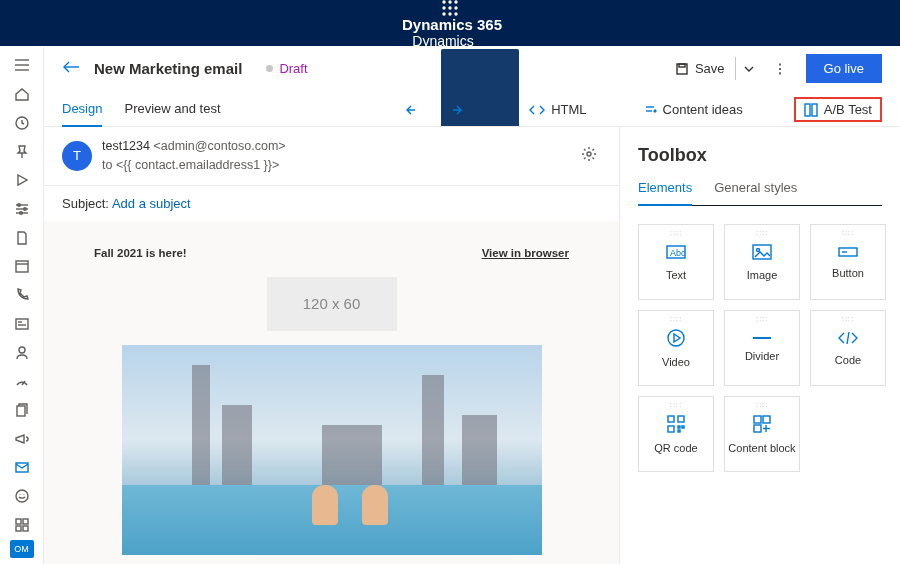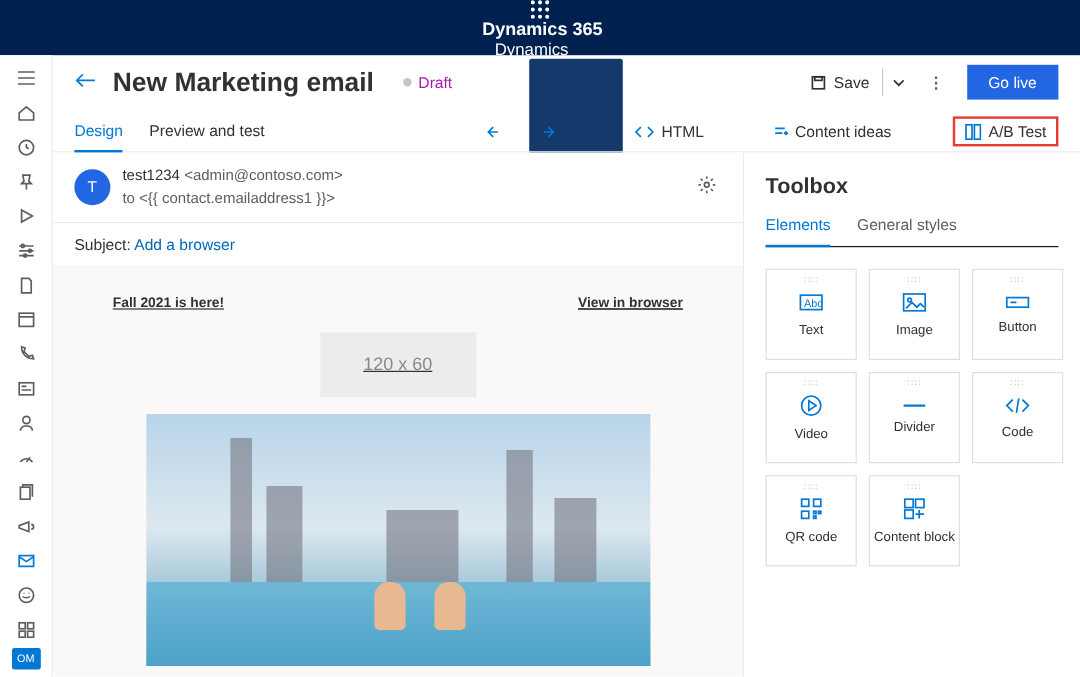--- a/index.html
+++ b/index.html
@@ -23,21 +23,21 @@
   .nav { width: 44px; background:#fff; border-right:1px solid #edebe9; display:flex; flex-direction:column; align-items:center; padding-top:6px; gap:2px; }
   .nav-item { width:36px; height:30px; display:flex; justify-content:center; align-items:center; color:#605e5c; }
   .nav-item.active svg { stroke:#0078d4; }
   .nav-item.om { margin-top:auto; margin-bottom:6px; width:24px; height:20px; background:#0078d4; color:#fff; font-size:9px; font-weight:400; display:flex; align-items:center; justify-content:center; border-radius:2px;}
 
   .main { flex:1; display:flex; flex-direction:column; }
 
   
   .hdr { display:flex; align-items:center; padding: 8px 18px 4px 18px; }
   .back { margin-right: 14px; color:#0078d4; }
-  .title { font-size: 22px; font-weight:600;text-align:right; }
+  .title { font-size: 15px; font-weight:600;text-align:right; }
   .status-dot { width:7px; height:7px; border-radius:50%; background:#c8c6c4; margin:0 6px 0 24px; }
   .status-text { color:#a21caf; font-size:13px; }
   .hdr-spacer { flex:1; }
   .save-btn { display:flex; align-items:center; gap:6px; color:#323130; padding:4px 6px; }
   .save-split { border-left:1px solid #c8c6c4; padding:4px 8px; margin-left:4px;}
   .more-btn { padding: 0 12px; color:#605e5c; font-weight:700; letter-spacing:1px;}
   .golive { background:#2266e3; color:#fff; border:none; padding:7px 18px; font-size:13px; margin-left:6px; }
 
   
   .tabsrow { display:flex; align-items:center; border-bottom:1px solid #edebe9; padding: 6px 18px 0 18px; }
@@ -56,21 +56,21 @@
   .canvas { flex:1; background:#faf9f8; display:flex; flex-direction:column; border-right:1px solid #edebe9;}
   .env { background:#fff; border-bottom:1px solid #edebe9; padding:10px 18px; }
   .env-row1 { display:flex; align-items:center; }
   .avatar-sm { width:30px; height:30px; border-radius:50%; background:#2266e3; color:#fff; display:flex; align-items:center; justify-content:center; font-size:13px; margin-right:10px;}
   .from-block { flex:1; font-size:12.5px; line-height:1.5; }
   .from-block .secondary { color:#605e5c; }
   .gear { color:#605e5c; padding:4px;}
   .subject-row { padding:10px 18px; background:#fff; font-size:13px;}
   .subject-row a { color:#0067b8; text-decoration:none; }
 
-  .email-body { flex:1; overflow:hidden; padding: 26px 50px 0 50px; text-decoration: underline; }
+  .email-body { flex:1; overflow:hidden; padding: 26px 50px 0 50px; }
   .eb-top { display:flex; justify-content:space-between; font-size:11.5px; margin-bottom:18px;}
   .eb-top .head { font-weight:700; }
   .eb-top .vib { font-weight:700; text-decoration:underline; }
   .placeholder { width:130px; height:54px; background:#ececec; color:#888; display:flex; align-items:center; justify-content:center; margin: 0 auto 14px auto; font-size:15px;}
   .hero { width: 420px; height: 210px; margin:0 auto; background: linear-gradient(to bottom, #b8d4ea 0%, #dde8ef 45%, #5a9bbd 100%); position:relative; overflow:hidden;}
   .bldg { position:absolute; bottom:70px; background:rgba(110,110,120,.55); }
   .b1 { left:70px; width:18px; height:120px; }
   .b2 { left:100px; width:30px; height:80px; }
   .b3 { left:200px; width:60px; height:60px; }
   .b4 { left:300px; width:22px; height:110px; }
@@ -340,21 +340,21 @@
               <div class="secondary">to  &lt;{{ contact.emailaddress1 }}&gt;</div>
             </div>
             <div class="gear"><svg width="16" height="16">
                   <circle cx="8" cy="8" r="2"></circle>
                   <path d="M8 1v2M8 13v2M1 8h2M13 8h2M3 3l1.5 1.5M11.5 11.5L13 13M13 3l-1.5 1.5M4.5 11.5L3 13"></path>
                 </svg></div>
           </div>
         </div>
         <div class="subject-row">
           <span>Subject:</span>
-          <a href="#">Add a browser</a>
+          <a href="#">Add a subject</a>
         </div>
         <div class="email-body">
           <div class="eb-top">
             <span class="head">Fall 2021 is here!</span>
             <span class="vib">View in browser</span>
           </div>
           <div class="placeholder">120 x 60</div>
           <div class="hero">
             <div class="bldg b1"></div>
               <div class="bldg b2"></div>

